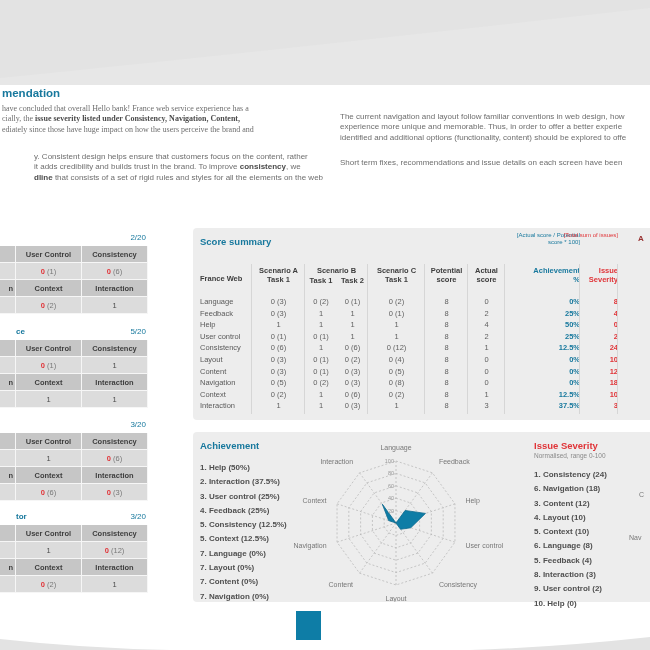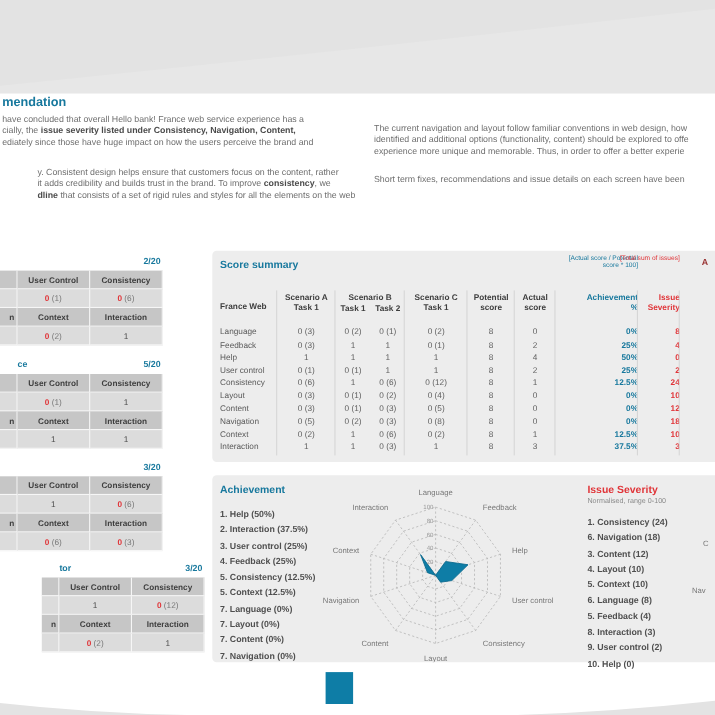--- a/index.html
+++ b/index.html
@@ -13,21 +13,21 @@
   
   #sheet{left:0;top:85px;width:650px;height:565px;background:#ffffff;}
   
   #title-frag{left:2px;top:87px;color:#17789d;font-size:11.5px;font-weight:bold;white-space:nowrap;}
   .para{font-size:8px;line-height:10.3px;color:#6e6e6e;white-space:nowrap;}
   .para b{color:#4b4b4b;}
   
   .mini-table{left:0;width:148px;}
   .mini-title{height:13px;position:relative;}
   .mini-title .tfrag{position:absolute;left:16px;top:0;color:#17789d;font-weight:bold;font-size:8px;}
-  .mini-title .tdate{position:absolute;right:2px;top:0;color:#17789d;font-weight:bold;font-size:8px;}
+  .mini-title .tdate{position:absolute;right:2px;top:0;color:#17789d;font-weight:normal;font-size:8px;}
   .mini-row{display:grid;grid-template-columns:16px 66px 66px;height:17px;}
   .mini-cell{display:flex;align-items:center;justify-content:center;font-size:7.5px;
     border-right:1px solid #f6f6f6;border-bottom:1px solid #f6f6f6;overflow:hidden;}
   .mini-head .mini-cell{background:#c6c6c6;color:#3d3d3d;font-weight:bold;}
   .mini-val  .mini-cell{background:#dcdcdc;color:#4a4a4a;}
   .mini-cell.cut{justify-content:flex-end;padding-right:2px;}
   .redzero{color:#e03438;font-weight:bold;}
   .parenval{color:#787878;}
   
   .panel{background:#ededed;border-radius:4px;}
@@ -67,34 +67,34 @@
 <svg class="abs" style="left:0;top:0;" width="650" height="85">
   <rect x="0" y="0" width="650" height="85" fill="#e3e3e3"></rect>
   <path d="M0,78 Q260,52 650,8 L650,85 L0,85 Z" fill="#e7e7e7"></path>
 </svg>
 
 <div id="sheet" class="abs"></div>
 
 <div id="title-frag" class="abs">mendation</div>
 
 <div id="intro">
-    <div class="abs para" style="left: 2px; top: 104px;">
+    <div class="abs para" style="left: 2px; top: 104px; font-family: Liberation Serif, serif;">
       <div><span>have concluded that overall Hello bank! France web service experience has a</span></div>
       <div><span>cially, the </span><b>issue severity listed under Consistency, Navigation, Content,</b></div>
       <div><span>ediately since those have huge impact on how the users perceive the brand and</span></div>
     </div>
     <div class="abs para" style="left: 2px; top: 152px; margin-left: 32px;">
       <div><span>y. Consistent design helps ensure that customers focus on the content, rather</span></div>
       <div><span>it adds credibility and builds trust in the brand. To improve </span><b>consistency</b><span>, we</span></div>
       <div><b>dline</b><span> that consists of a set of rigid rules and styles for all the elements on the web</span></div>
     </div>
     <div class="abs para" style="left: 340px; top: 112px;">
       <div><span>The current navigation and layout follow familiar conventions in web design, how</span></div>
+      <div><span>experience more unique and memorable. Thus, in order to offer a better experie</span></div>
       <div><span>identified and additional options (functionality, content) should be explored to offe</span></div>
-      <div><span>experience more unique and memorable. Thus, in order to offer a better experie</span></div>
     </div>
     <div class="abs para" style="left: 340px; top: 158px;">
       <div><span>Short term fixes, recommendations and issue details on each screen have been</span></div>
     </div>
   </div>
 
 <div id="left-tables">
     <div class="abs mini-table" style="top: 233px;">
       <div class="mini-title">
         <span class="tfrag"></span>
@@ -187,21 +187,21 @@
         <div class="mini-cell">
           <span class="redzero">0</span>
           <span class="parenval">&nbsp;(6)</span>
         </div>
         <div class="mini-cell">
           <span class="redzero">0</span>
           <span class="parenval">&nbsp;(3)</span>
         </div>
       </div>
     </div>
-    <div class="abs mini-table" style="top: 512px; padding-left: 38px;">
+    <div class="abs mini-table" style="top: 512px;">
       <div class="mini-title">
         <span class="tfrag">tor</span>
         <span class="tdate">3/20</span>
       </div>
       <div class="mini-row mini-head">
         <div class="mini-cell cut"></div>
         <div class="mini-cell">User Control</div>
         <div class="mini-cell">Consistency</div>
       </div>
       <div class="mini-row mini-val">

